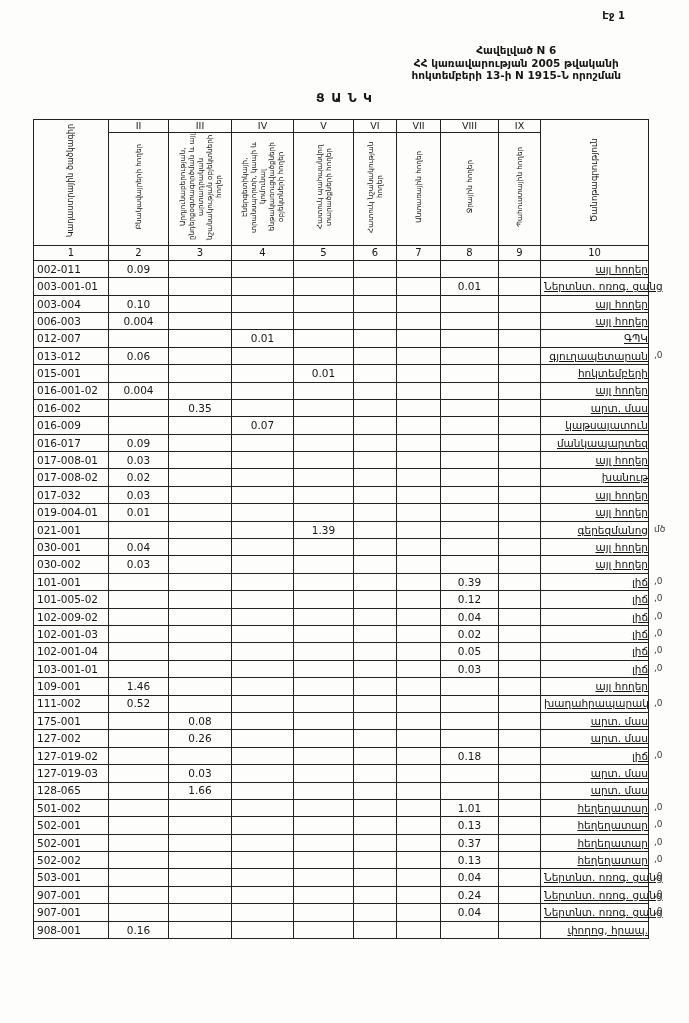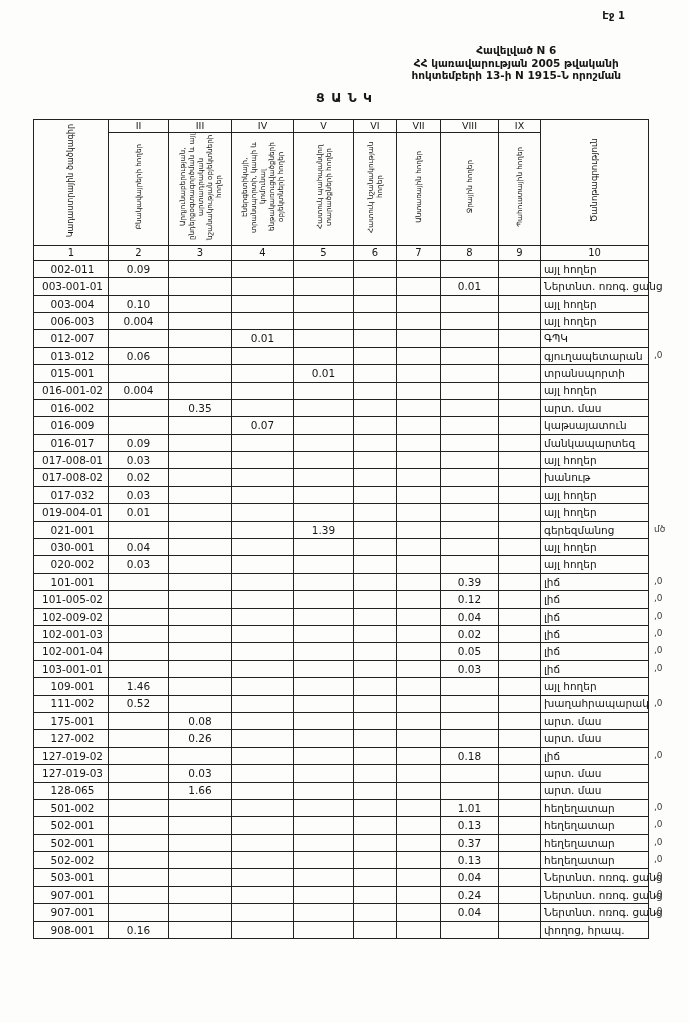--- a/index.html
+++ b/index.html
@@ -49,23 +49,23 @@
     transform:rotate(180deg);
     font-size:7.2px;
     line-height:1.25;
     max-height:108px;
     text-align:center;
   }
   .vt-code { font-size:8px; max-height:130px; }
   .vt-notes { font-size:8.5px; max-height:130px; }
   td.num { height:15px; text-align:center; font-size:10px; line-height:1; }
   tbody td { height:17.4px; font-size:10.5px; line-height:1; }
-  td.code { text-align:center; padding-left:3px;margin-left:23px; }
+  td.code { text-align:left; padding-left:3px;margin-left:23px; }
   td.val { text-align:center; }
-  td.note { text-align:left; padding-left:3px; position:relative; }
+  td.note { text-align:right; padding-left:3px; position:relative;text-decoration:underline; }
   .note-text { white-space:nowrap; }
   .margin-mark {
     position:absolute;
     left:calc(100% + 6px);
     top:3px;
     font-size:9px;
     color:#3c3c3c;
     white-space:nowrap;
   }
 </style>
@@ -214,21 +214,21 @@
         <tr>
           <td class="code">015-001</td>
           <td class="val"></td>
           <td class="val"></td>
           <td class="val"></td>
           <td class="val">0.01</td>
           <td class="val"></td>
           <td class="val"></td>
           <td class="val"></td>
           <td class="val"></td>
-          <td class="note"><span class="note-text">տրանսպորտի</span></td>
+          <td class="note"><span class="note-text">հոկտեմբերի</span></td>
         </tr>
         <tr>
           <td class="code">016-001-02</td>
           <td class="val">0.004</td>
           <td class="val"></td>
           <td class="val"></td>
           <td class="val"></td>
           <td class="val"></td>
           <td class="val"></td>
           <td class="val"></td>
@@ -337,21 +337,21 @@
           <td class="val"></td>
           <td class="val"></td>
           <td class="val"></td>
           <td class="val"></td>
           <td class="val"></td>
           <td class="val"></td>
           <td class="val"></td>
           <td class="note"><span class="note-text">այլ հողեր</span></td>
         </tr>
         <tr>
-          <td class="code">020-002</td>
+          <td class="code">030-002</td>
           <td class="val">0.03</td>
           <td class="val"></td>
           <td class="val"></td>
           <td class="val"></td>
           <td class="val"></td>
           <td class="val"></td>
           <td class="val"></td>
           <td class="val"></td>
           <td class="note"><span class="note-text">այլ հողեր</span></td>
         </tr>

